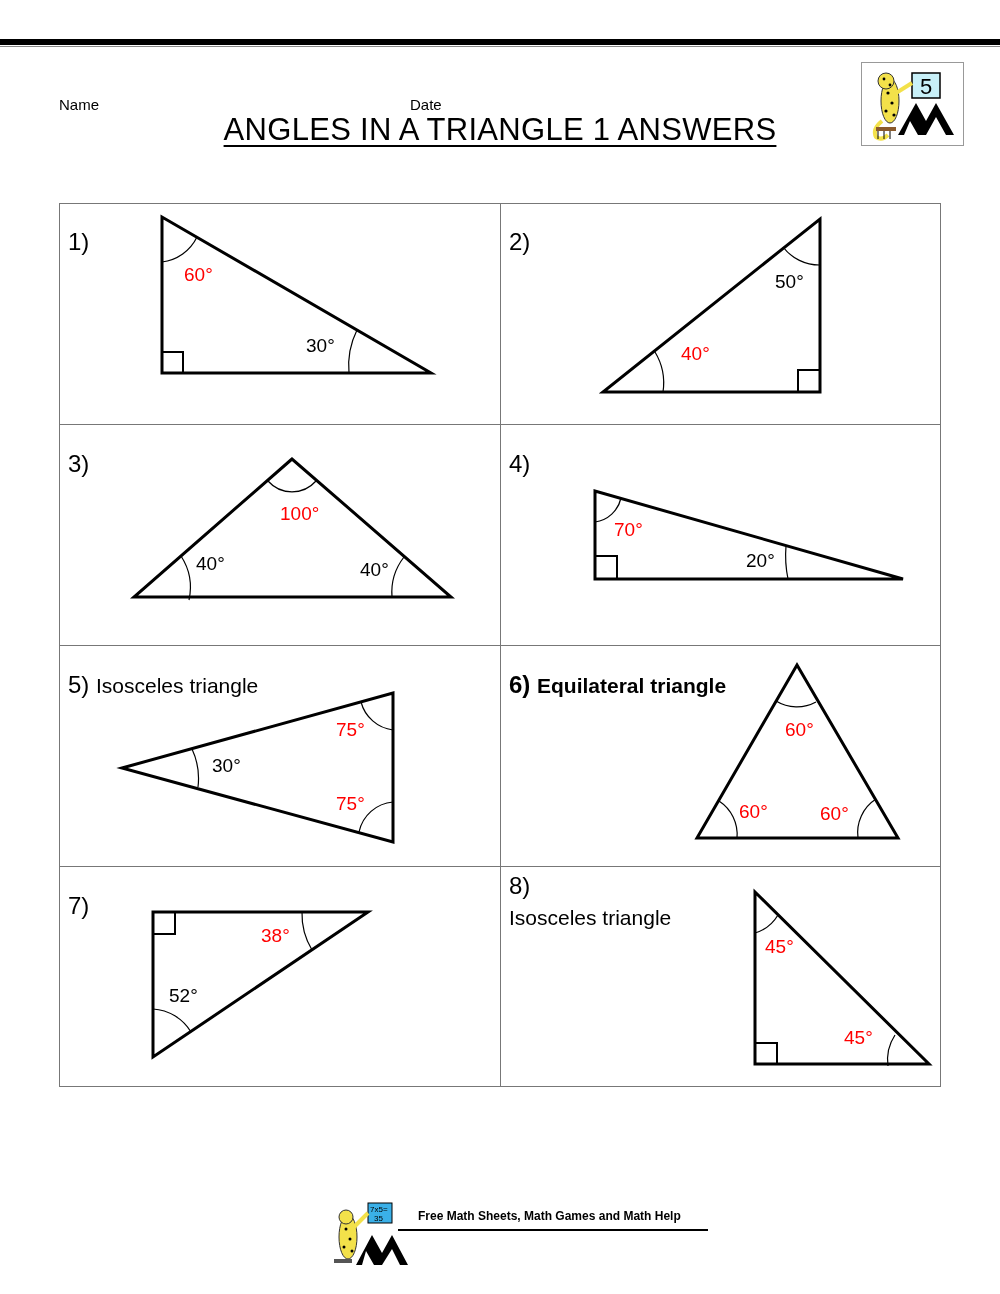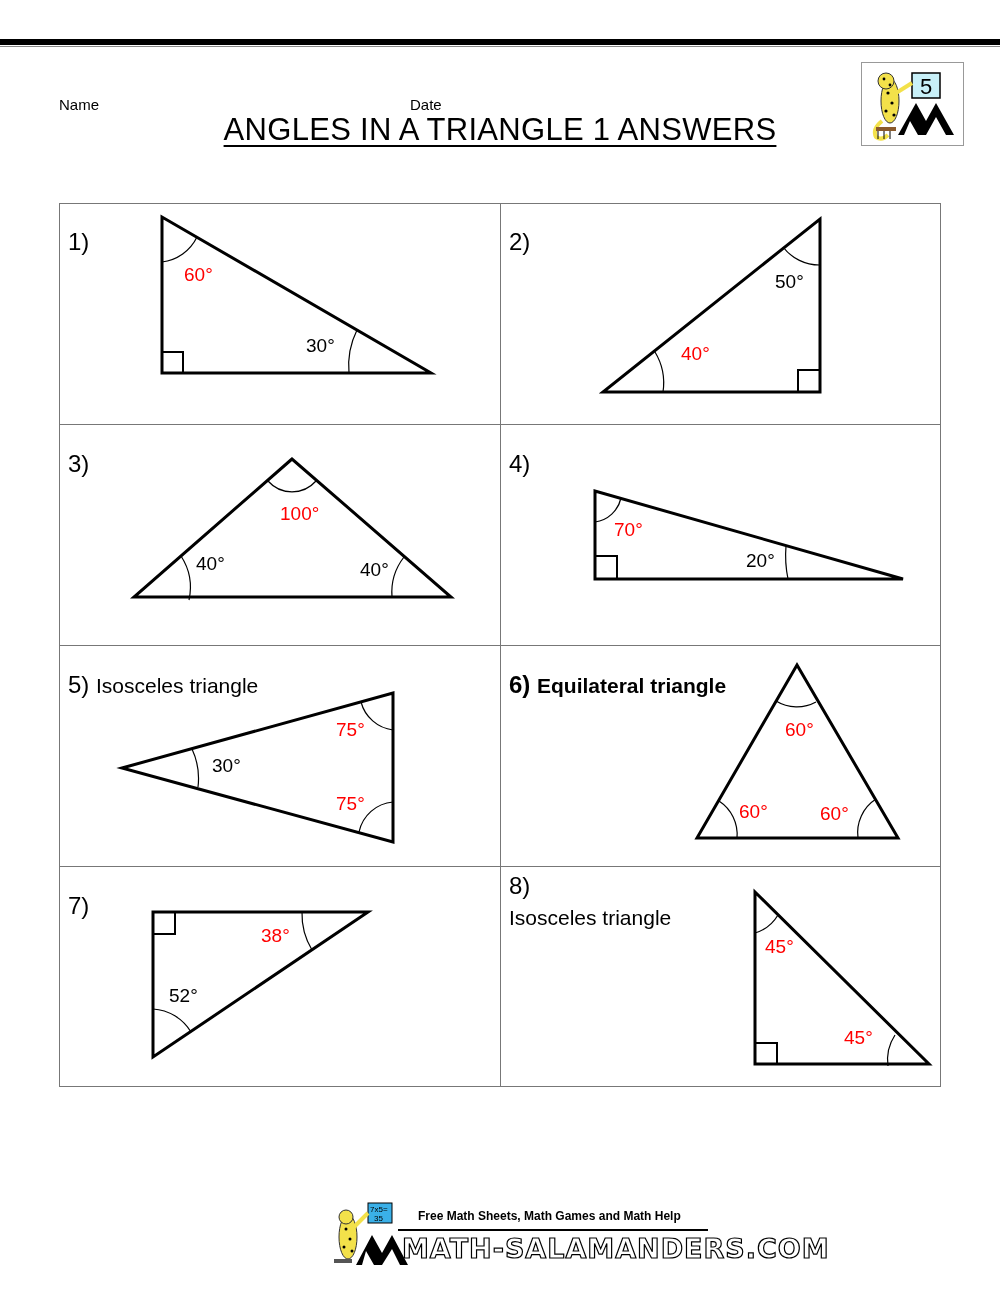--- a/index.html
+++ b/index.html
@@ -167,14 +167,13 @@
     <circle cx="26" cy="22" r="7" fill="#f3e14a" stroke="#333" stroke-width="1"></circle>
     <line x1="34" y1="32" x2="48" y2="18" stroke="#f3e14a" stroke-width="4"></line>
     <circle cx="26" cy="34" r="1.5" fill="#000"></circle>
       <circle cx="30" cy="44" r="1.5" fill="#000"></circle>
     <circle cx="24" cy="52" r="1.5" fill="#000"></circle>
       <circle cx="32" cy="56" r="1.5" fill="#000"></circle>
     <rect x="14" y="64" width="18" height="4" fill="#555"></rect>
   </svg>
   <div class="footer-tag">Free Math Sheets, Math Games and Math Help</div>
   <div class="footer-line"></div>
-  <div class="footer-site">MATH-SALAMANDERS.COM</div>
 </div>
 
 </body></html>

